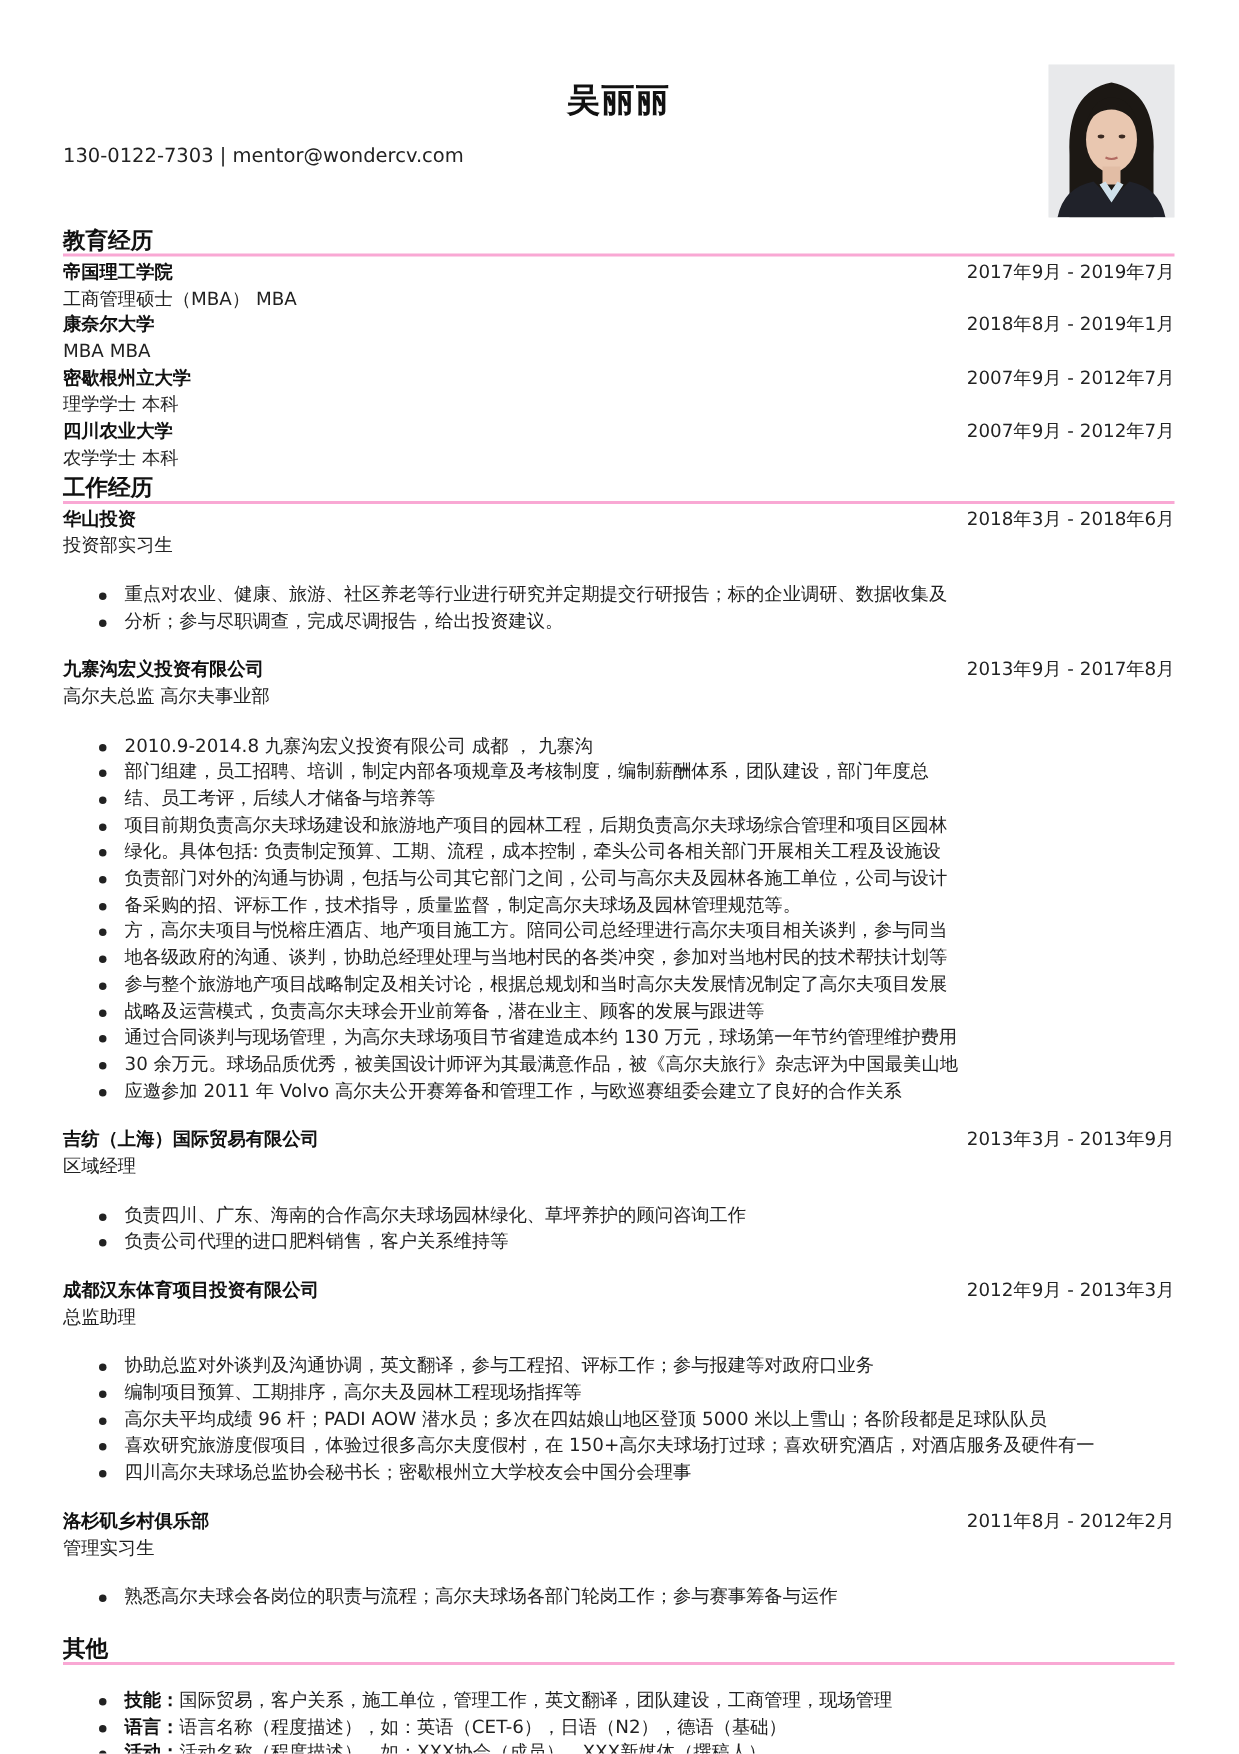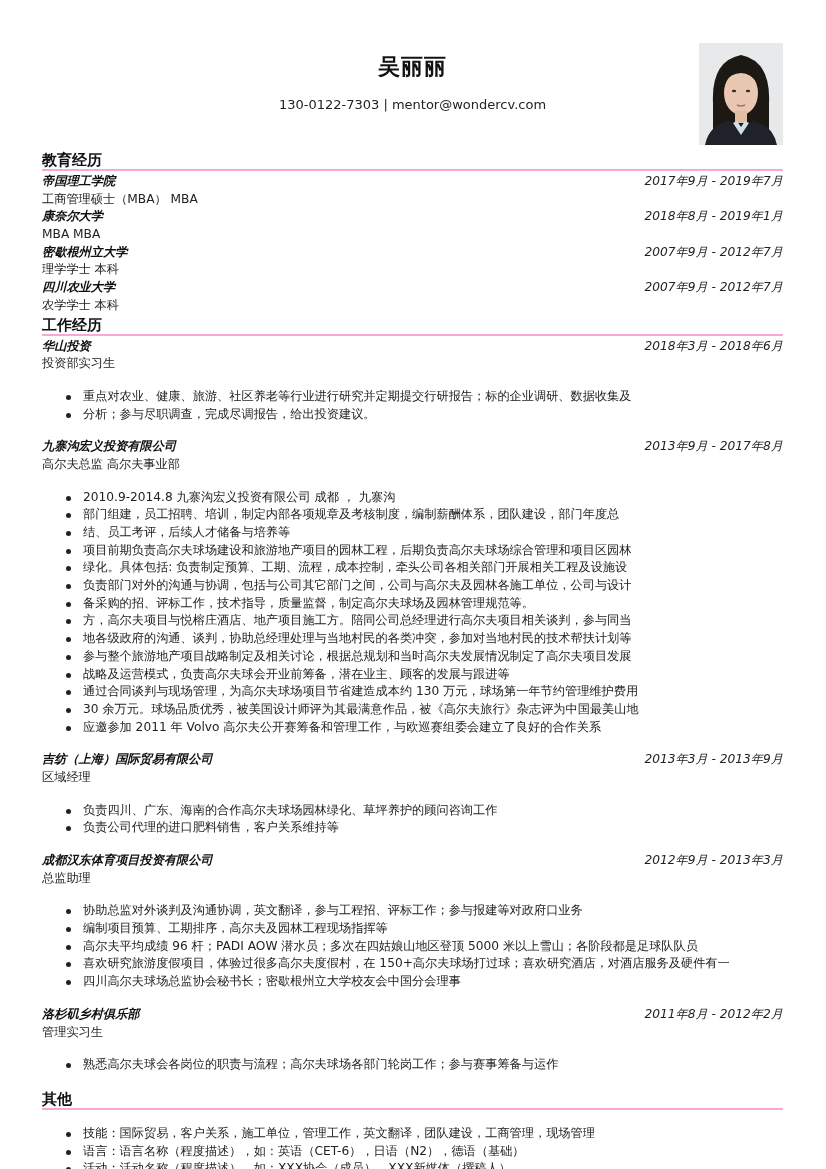--- a/index.html
+++ b/index.html
@@ -8,50 +8,50 @@
     font-family: "DejaVu Sans", "Liberation Sans", sans-serif;
     color: #1a1a1a;
   }
   .page { position: absolute; left: 42px; top: 0; width: 741px; }
   .header { position: relative; height: 150px; }
   .name {
     position: absolute; left: 0; width: 741px; top: 52px; text-align: center;
     font-size: 22px; font-weight: bold; letter-spacing: 1px; color: #111;
   }
   .contact {
-    position: absolute; left: 0; width: 741px; top: 97px; text-align: center;
+    position: absolute; left: 0; width: 741px; top: 97px; text-align: left;
     font-size: 13px; color: #222;
   }
   .photo {
     position: absolute; left: 657px; top: 43px; width: 84px; height: 102px;
     background: #e9eaec; overflow: hidden;
   }
   .section { position: relative; }
   .section-title {
     font-size: 15px; font-weight: bold; color: #111; line-height: 18px;
     padding-top: 1px; height: 18px;
     border-bottom: 2px solid #f9a8d4; margin-bottom: 2px;
   }
   .entry-head {
     display: flex; justify-content: space-between; align-items: baseline;
-    height: 17.7px; line-height: 17.7px; font-size: 12.2px; font-style: italic;
+    height: 17.7px; line-height: 17.7px; font-size: 12.2px;
   }
   .entry-org { font-weight: bold; color: #111; }
   .entry-date { color: #222; font-size: 12.2px; }
   .entry-sub { height: 17.7px; line-height: 17.7px; font-size: 12.2px; color: #222; }
   ul.bullets { list-style: none; margin: 15px; padding: 0; }
   ul.bullets li {
     position: relative; padding-left: 26px; height: 17.7px; line-height: 17.7px;
     font-size: 12.2px; color: #222; white-space: nowrap;
   }
   ul.bullets li .dot {
     position: absolute; left: 9px; top: 7px; width: 5px; height: 5px;
     border-radius: 50%; background: #222;
   }
-  .other-label { font-weight: normal; color: #111; }
+  .other-label { font-weight: bold; color: #111; }
 </style>
 </head>
 <body>
 
 <div class="page">
 
   <div class="header">
     <div class="name">吴丽丽</div>
     <div class="contact">130-0122-7303 | mentor@wondercv.com</div>
     <div class="photo">

